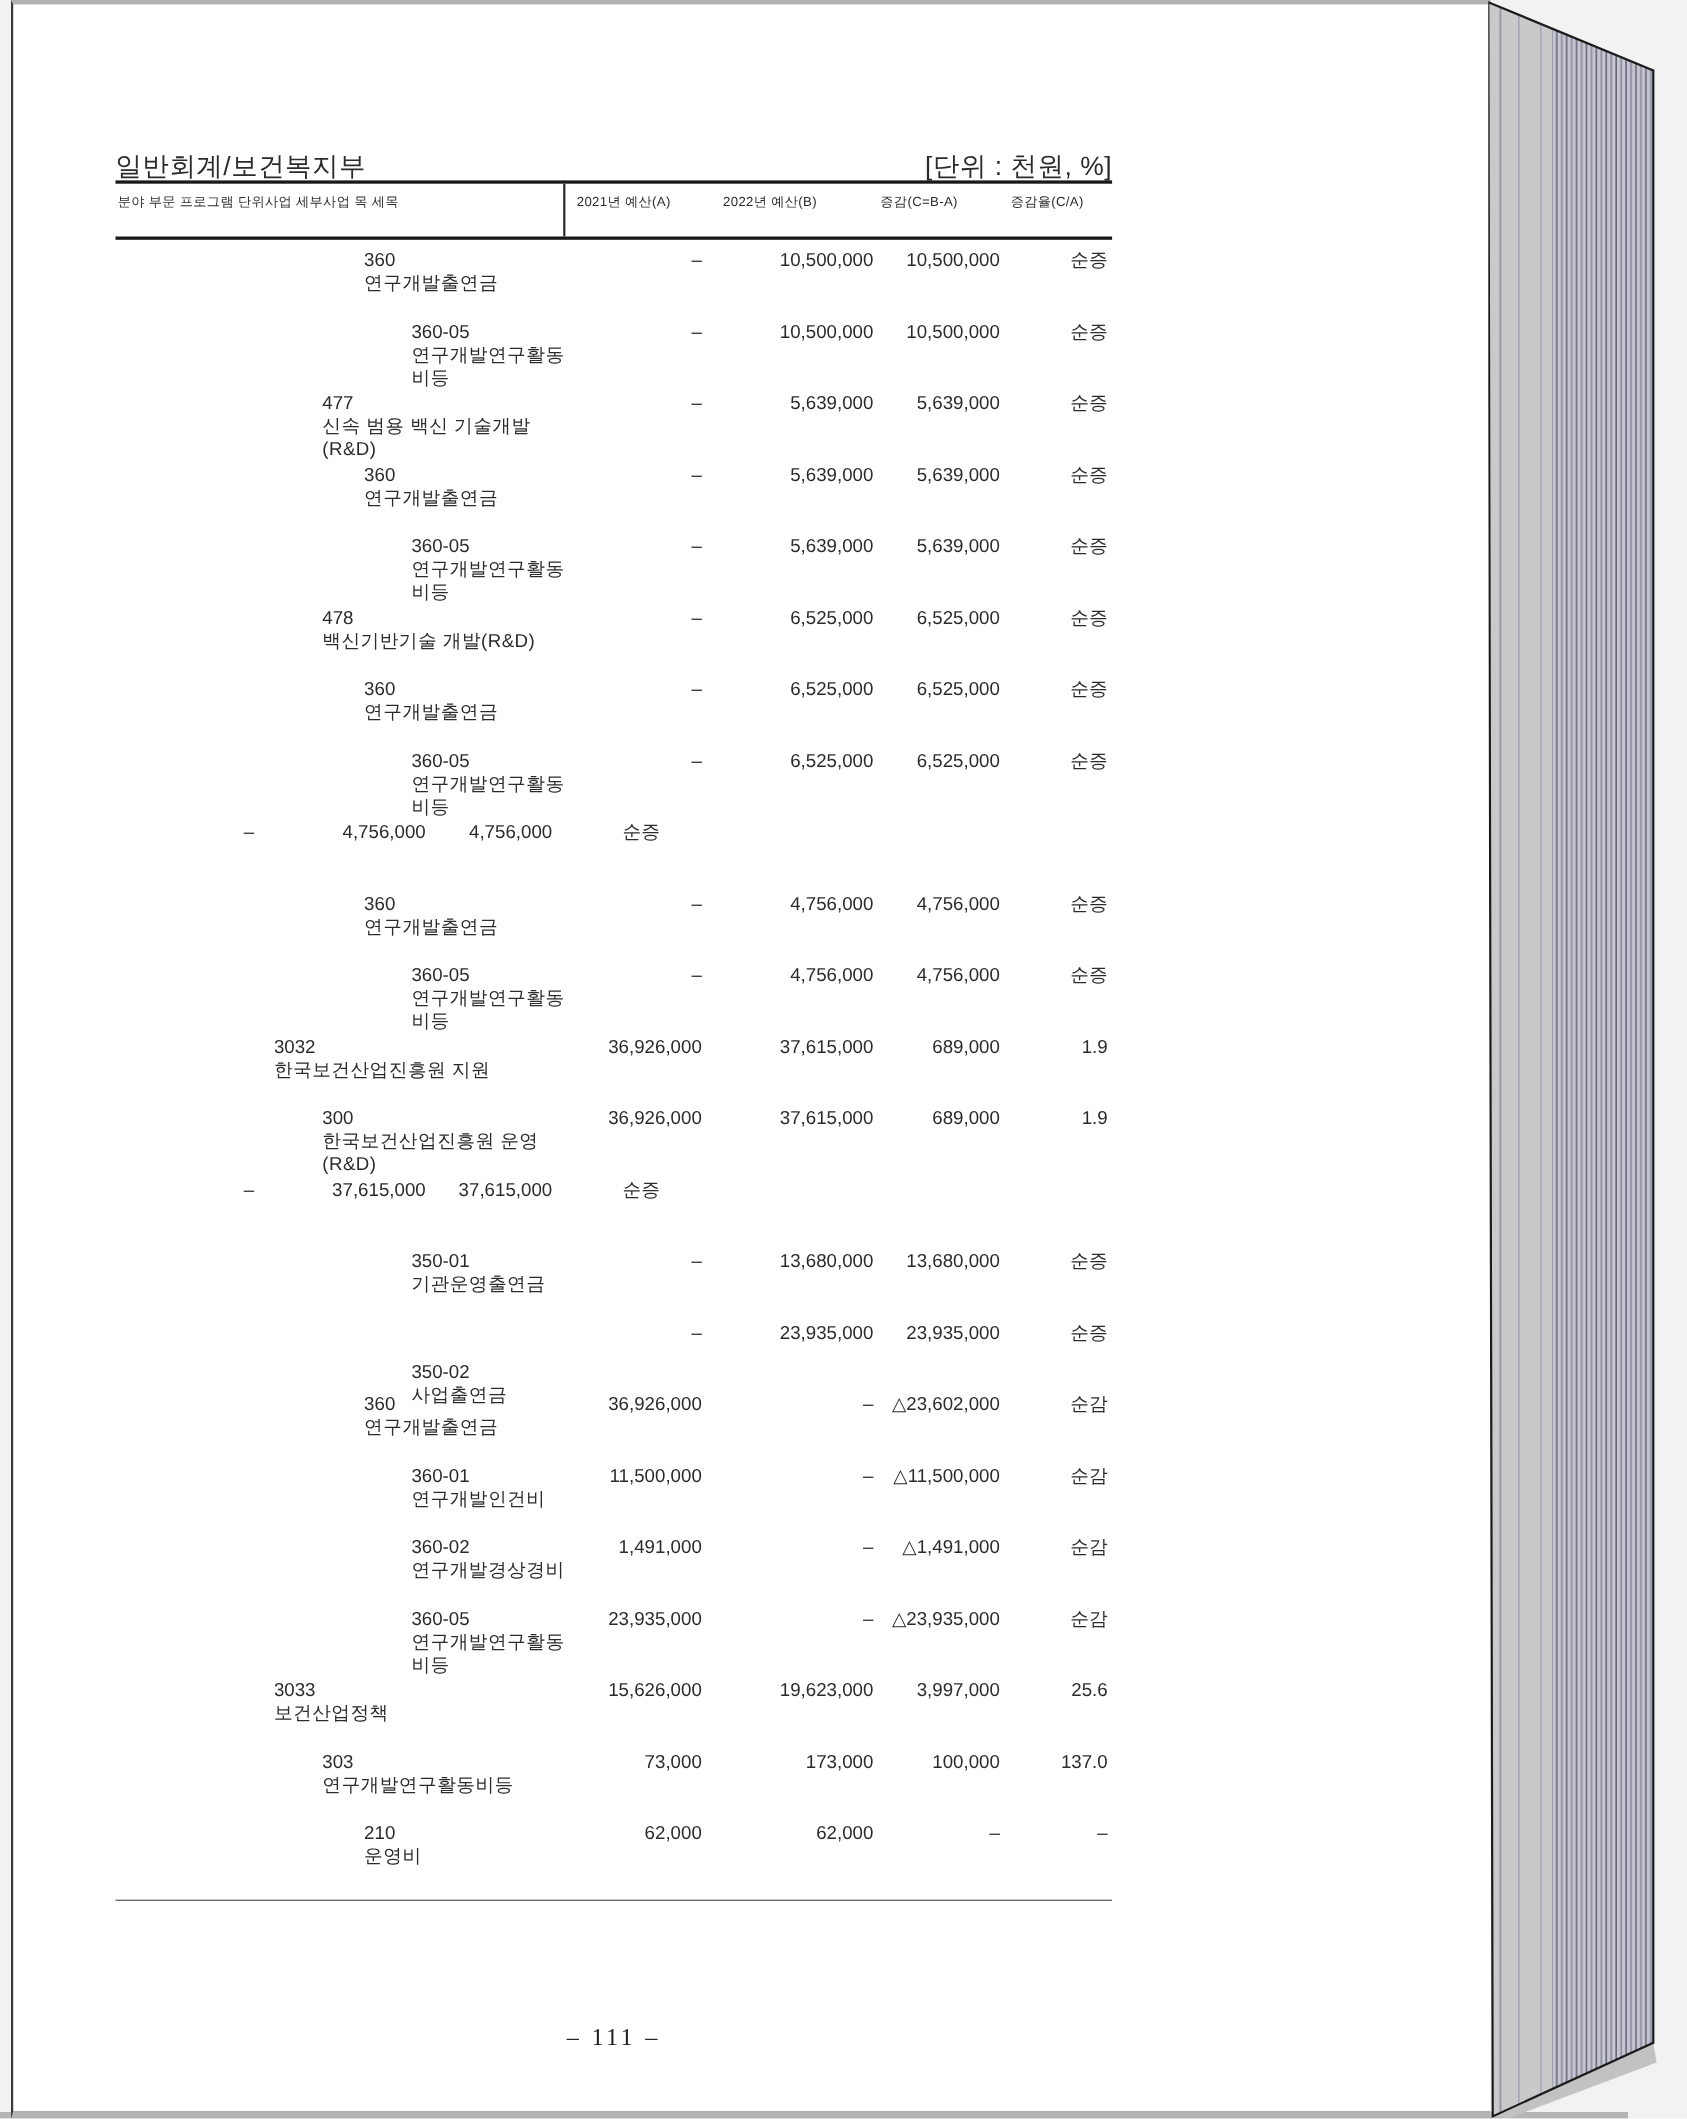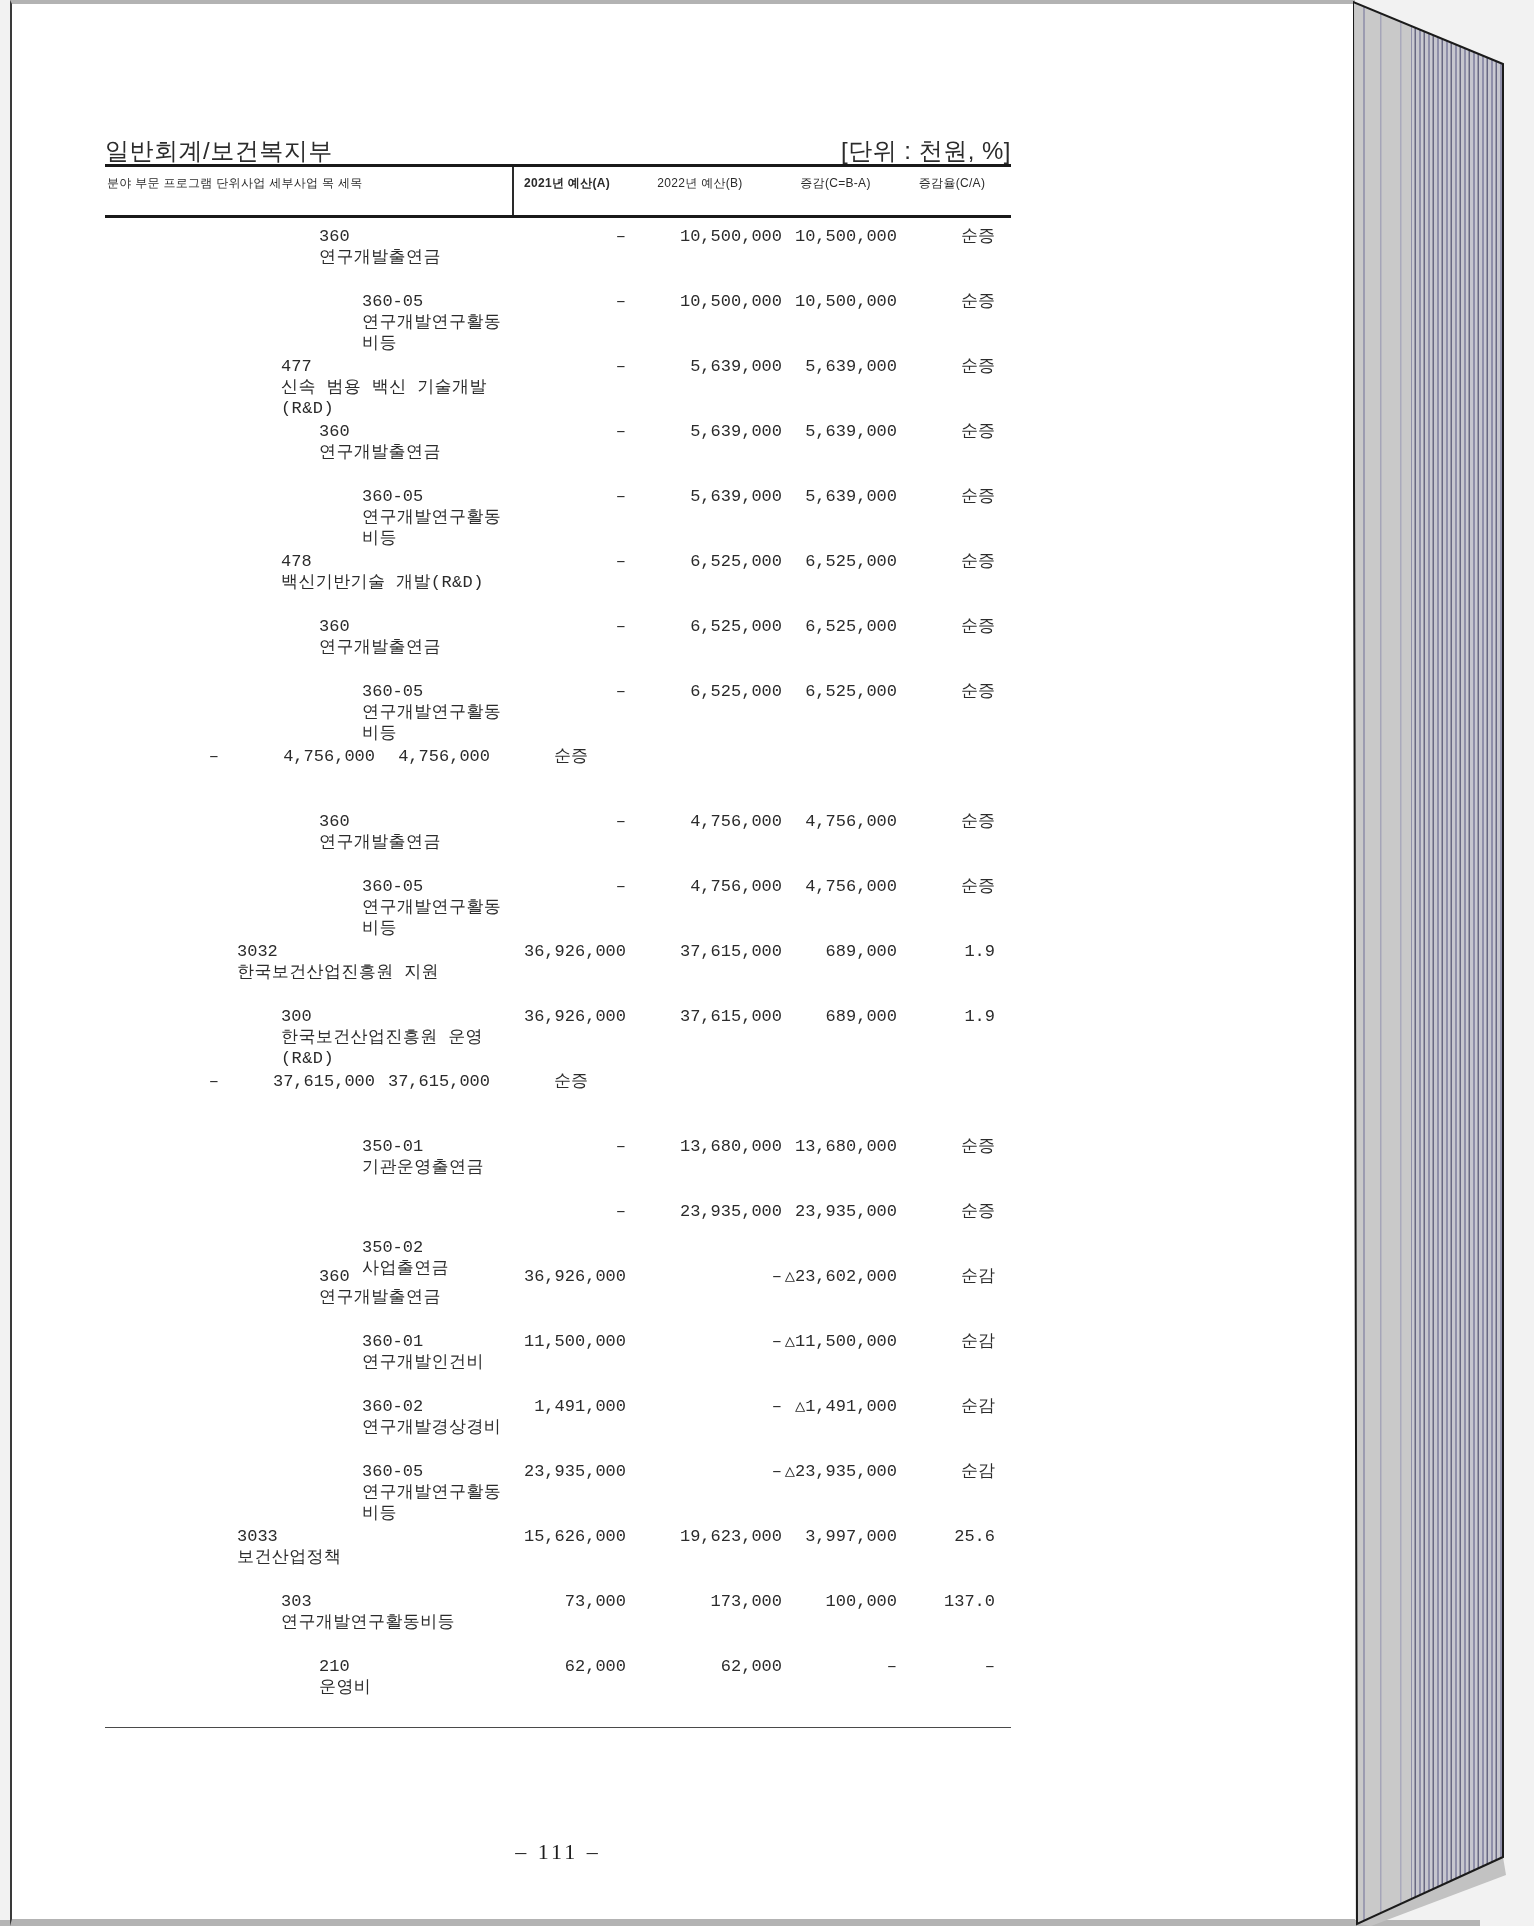--- a/index.html
+++ b/index.html
@@ -30,25 +30,25 @@
   .rule{position:absolute;left:0;width:906px;background:#191919;}
   .rule-top{top:160px;height:3px;}
   .rule-mid{top:211px;height:3px;}
   .rule-bottom{top:1723px;height:1px;background:#4a4a4a;}
   .col-divider{position:absolute;left:407px;top:163px;width:2px;height:48px;background:#2a2a2a;}
   .col-headers{
     position:absolute;top:171px;left:0;width:906px;display:flex;
     font-size:12px;letter-spacing:0.3px;
   }
   .ch-item{width:407px;text-align:left;padding-left:2px;box-sizing:border-box;}
-  .ch-a{width:110px;text-align:center;font-weight:bold;}
+  .ch-a{width:110px;text-align:center;}
   .ch-b{width:156px;text-align:center;}
   .ch-c{width:115px;text-align:center;}
   .ch-r{width:118px;text-align:center;}
-  .rows{position:absolute;top:222px;left:4px;width:906px;font-family:Liberation Mono, monospace;}
+  .rows{position:absolute;top:222px;left:16px;width:906px;}
   .row{display:flex;height:65px;font-size:17px;line-height:21px;}
   .c-item{width:407px;box-sizing:border-box;}
   .c-item .code{display:block;}
   .c-item .name{display:block;letter-spacing:0.4px;}
   .c-a{width:110px;text-align:right;}
   .c-b{width:156px;text-align:right;}
   .c-c{width:115px;text-align:right;}
   .c-r{width:118px;text-align:right;padding-right:20px;box-sizing:border-box;}
   .page-number{
     position:absolute;top:1835px;left:0;width:906px;text-align:center;

